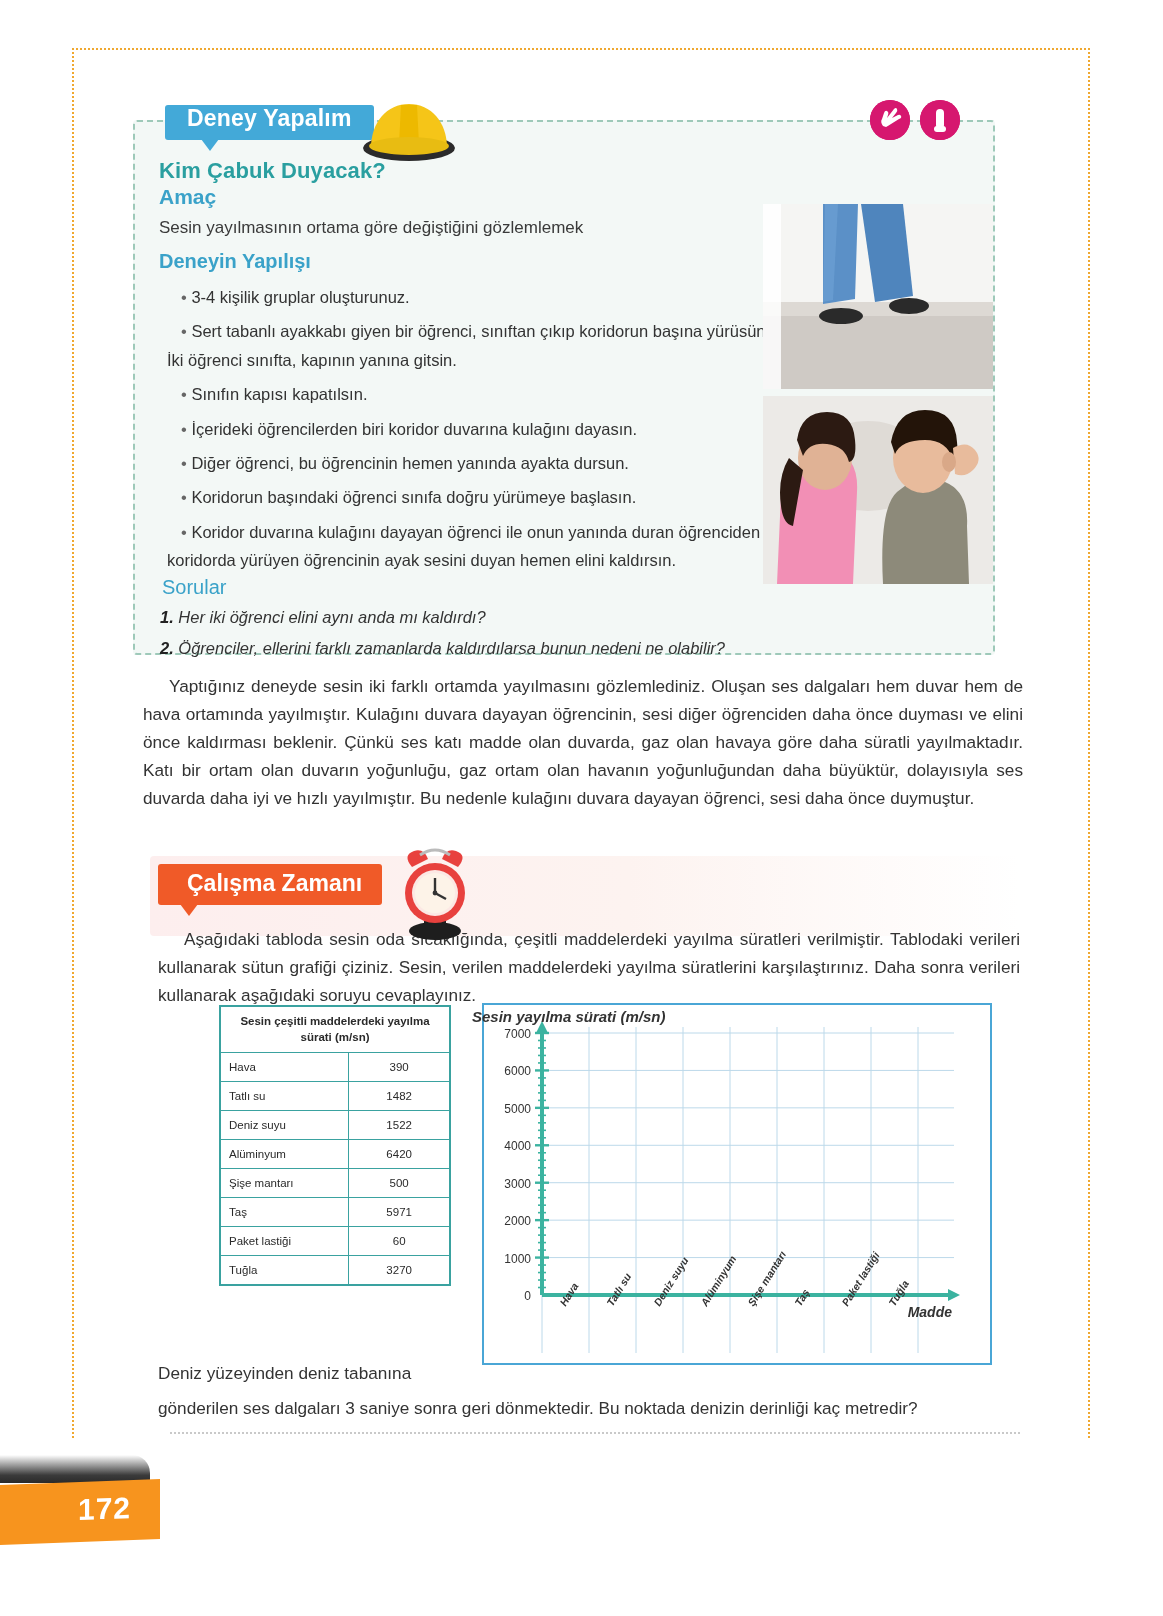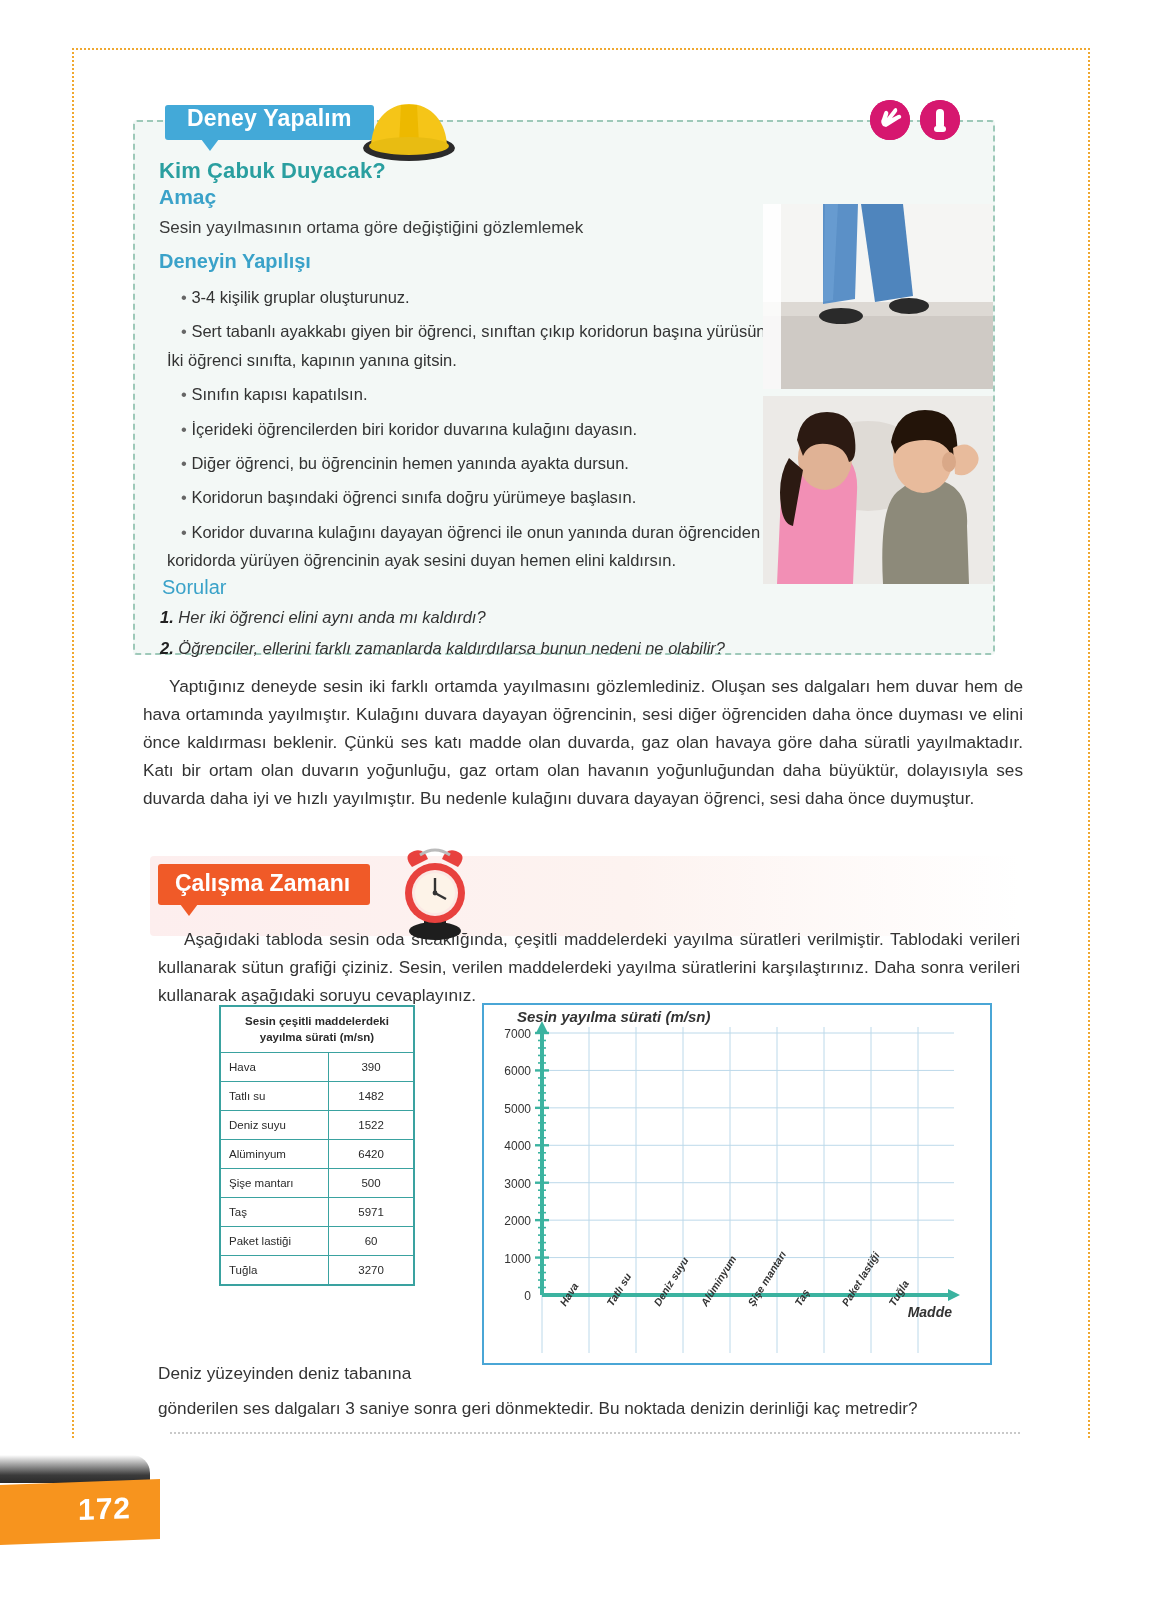--- a/index.html
+++ b/index.html
@@ -126,21 +126,21 @@
     position:absolute;
     left:150px; top:856px;
     width:870px; height:80px;
     background:linear-gradient(to right,#fdeeee 0%, #fdf3f0 55%, #ffffff 100%);
     border-radius:4px;
   }
   .cz-tag{
     position:absolute; left:158px; top:864px;
     background:#f05a28;
     color:#ffffff; font-size:23px; font-weight:bold;
-    padding:6px 20px 8px 17px;
+    padding:6px 20px 8px 29px;
     border-radius:3px;
     z-index:6;
   }
   .cz-tag:after{
     content:"";
     position:absolute;
     left:22px; bottom:-11px;
     border-left:9px solid transparent;
     border-right:9px solid transparent;
     border-top:12px solid #f05a28;
@@ -152,21 +152,21 @@
     left:158px; top:925px; width:862px;
     font-size:17.2px; line-height:1.63;
     text-align:justify; color:#333;
   }
   .cz-par .ind{ display:inline-block; width:26px; }
 
   
   .data-table{
     position:absolute;
     left:219px; top:1005px;
-    width:196px;
+    width:232px;
     border:2px solid #3aa2a0;
     border-collapse:collapse;
     background:#ffffff;
     font-size:11.5px;
   }
   .data-table td, .data-table th{
     border:1px solid #3aa2a0;
     padding:8px 8px;
     color:#2a2a2a;
   }
@@ -181,21 +181,21 @@
   .chart-box{
     position:absolute;
     left:482px; top:1003px;
     width:510px; height:362px;
     border:2px solid #4aa6d6;
     background:#ffffff;
     box-sizing:border-box;
   }
   .chart-svg{ position:absolute; left:0; top:0; }
   .ylabel-txt{
-    position:absolute; left:517px; top:1008px;
+    position:absolute; left:472px; top:1008px;
     font-size:15px; font-style:italic; font-weight:bold; color:#333;
   }
 
   
   .bottom-q{
     position:absolute;
     left:158px; top:1359px;
     width:330px;
     font-size:17.2px; line-height:1.63; color:#333;
   }

